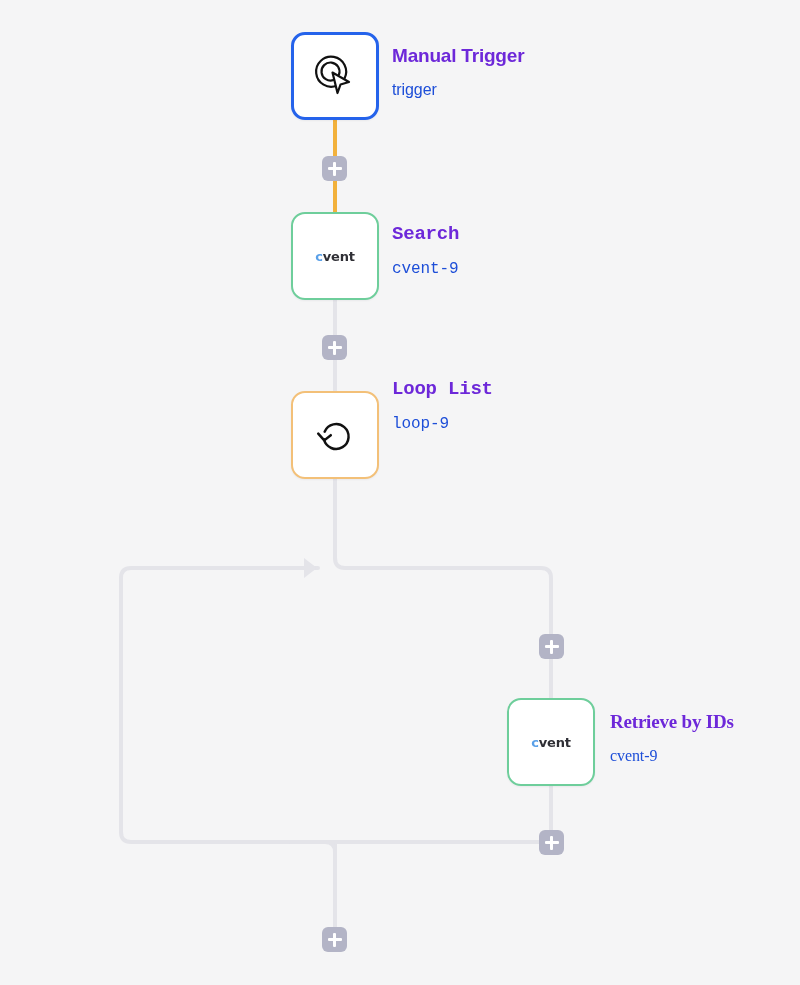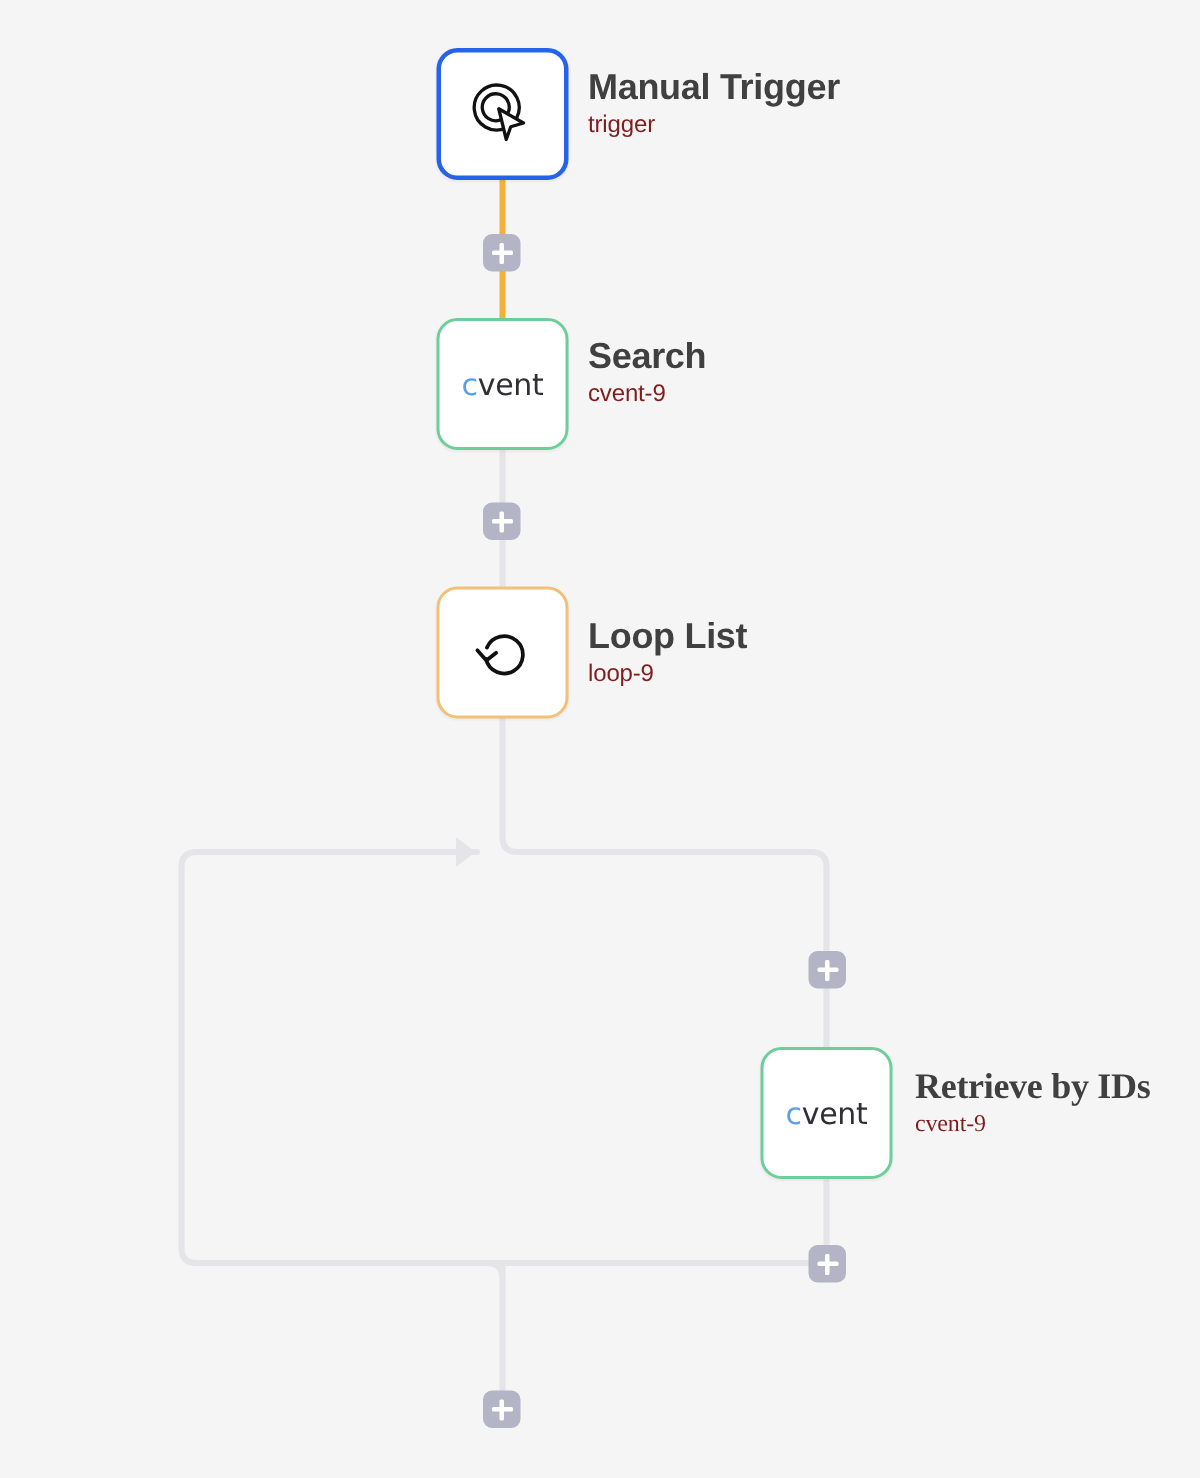--- a/index.html
+++ b/index.html
@@ -45,49 +45,49 @@
     width: 52px;
     height: 52px;
     display: flex;
     align-items: center;
     justify-content: center;
   }
 
   
   .cvent-mark {
     font-family: "DejaVu Sans", sans-serif;
-    font-size: 20px;
-    font-weight: 400;
+    font-size: 13px;
+    font-weight: 700;
     letter-spacing: -0.2px;
     color: #2f2f35;
     line-height: 1;
     white-space: nowrap;
     text-align: right;
   }
   .cvent-mark .c { color: #5aa0e8; }
 
   
   .node-label {
     position: absolute;
     white-space: nowrap;
   }
   .node-title {
-    font-size: 24px;
+    font-size: 19px;
     font-weight: 700;
-    color: #404040;
+    color: #6d28d9;
     letter-spacing: -0.2px;
     line-height: 1.25;
   }
   .node-subtitle {
     font-size: 16px;
     font-weight: 400;
-    color: #7f1d1d;
+    color: #1d4ed8;
     letter-spacing: -0.1px;
     line-height: 1.3;
-    margin-top: 0;
+    margin-top: 12px;
   }
 
   
   .plus-btn {
     position: absolute;
     width: 25px;
     height: 25px;
     border-radius: 6px;
     background: #b3b4c6;
     display: flex;
@@ -145,34 +145,34 @@
     <div class="node-subtitle">trigger</div>
   </div>
 
   <div class="node green" style="left:291px; top:212px;">
     <span class="node-icon">
       <span class="cvent-mark">
         <span class="c">c</span><span>vent</span>
       </span>
     </span>
   </div>
-  <div class="node-label" style="left:392px; top:223px;">
+  <div class="node-label" style="left:392px; top:223px;font-family:Liberation Mono, monospace;">
     <div class="node-title">Search</div>
     <div class="node-subtitle">cvent-9</div>
   </div>
 
   <div class="node orange" style="left:291px; top:391px;">
     <span class="node-icon">
       <svg viewBox="0 0 48 48" width="46" height="46" fill="none" stroke="#111111" stroke-width="2.6" stroke-linecap="round" stroke-linejoin="round">
         <path d="M13.2 20.5 A13 13 0 1 1 12.5 28.5"></path>
         <path d="M6.5 22.5 L12.8 29.6 L19.6 24.2"></path>
       </svg>
     </span>
   </div>
-  <div class="node-label" style="left:392px; top:410px;">
+  <div class="node-label" style="left:392px; top:378px;font-family:Liberation Mono, monospace;">
     <div class="node-title">Loop List</div>
     <div class="node-subtitle">loop-9</div>
   </div>
 
   <div class="node green" style="left:507px; top:698px;">
     <span class="node-icon">
       <span class="cvent-mark">
         <span class="c">c</span><span>vent</span>
       </span>
     </span>

